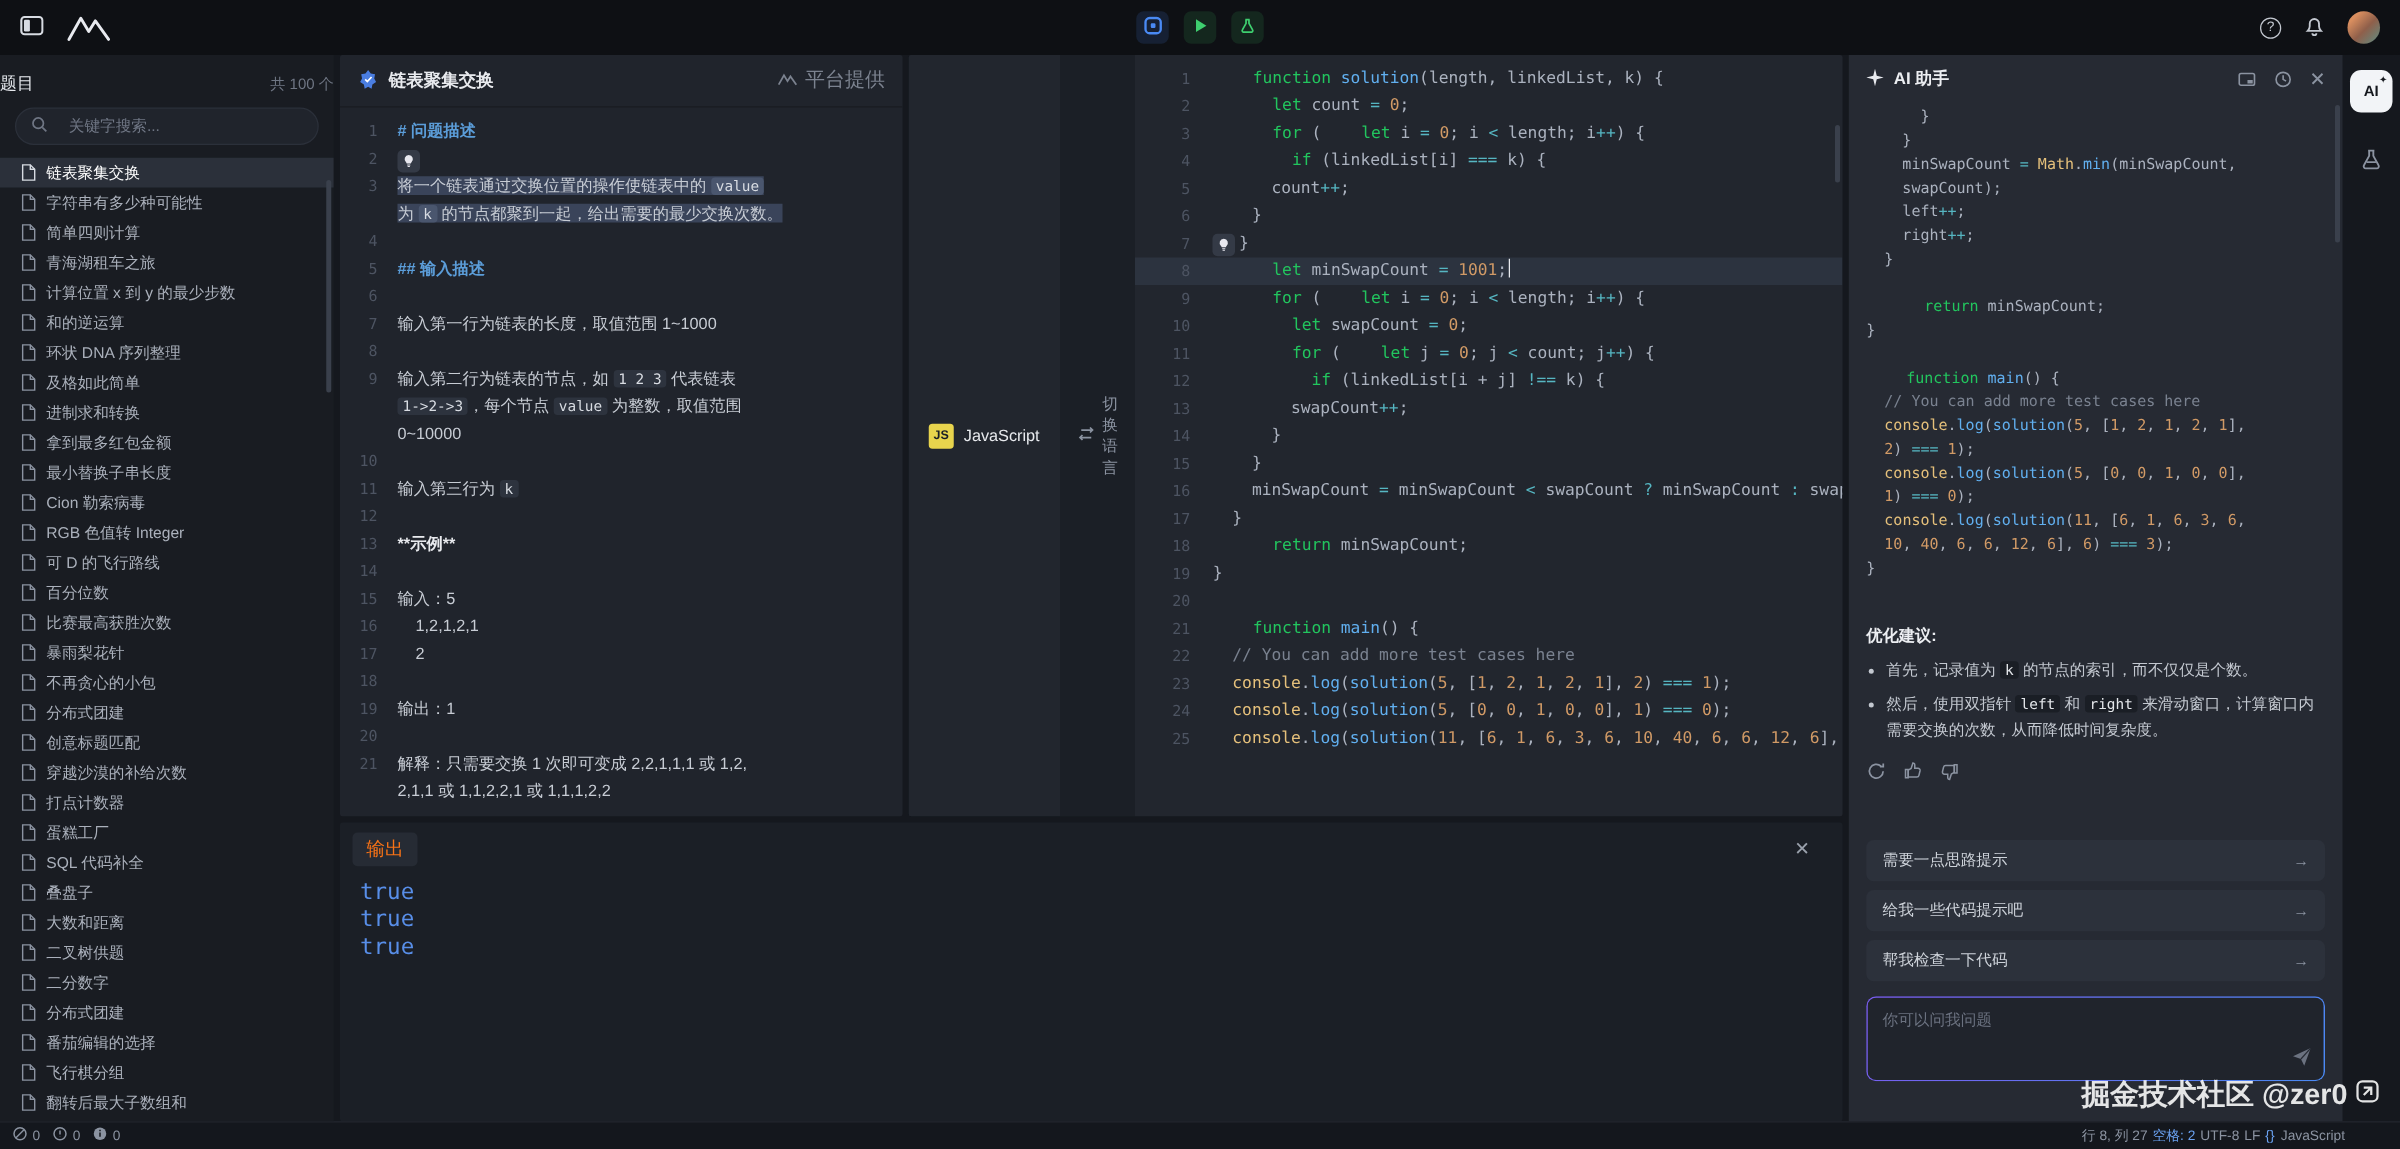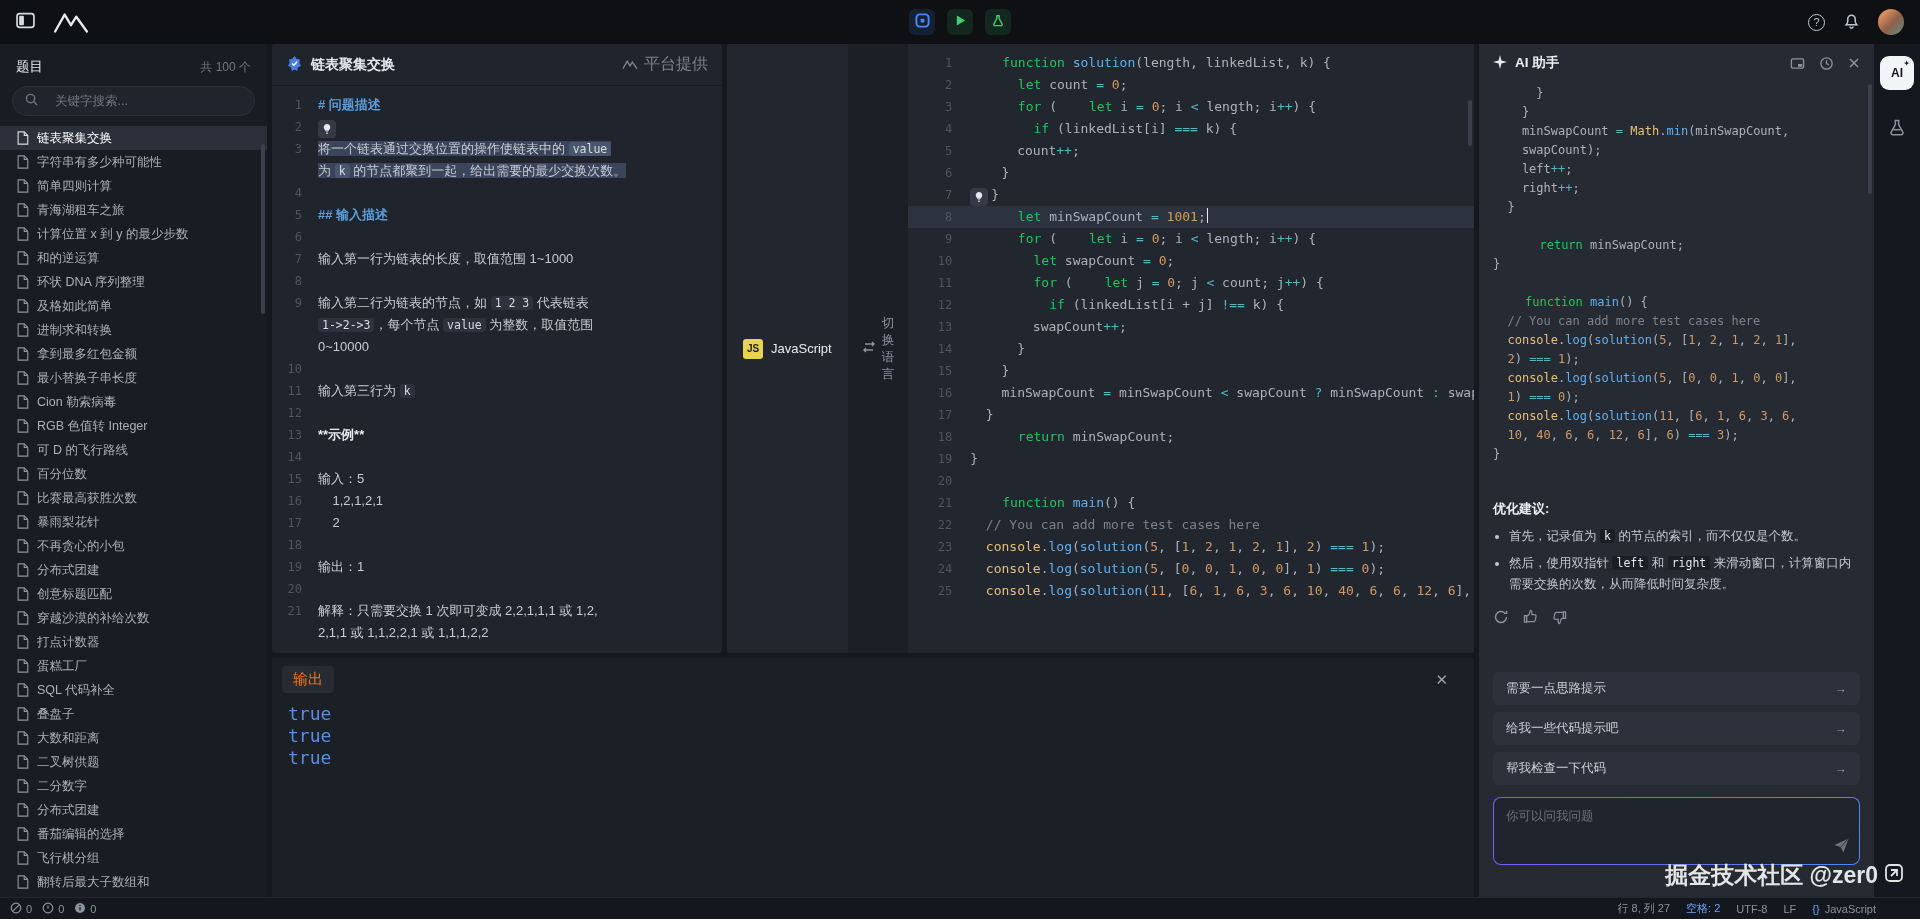--- a/index.html
+++ b/index.html
@@ -18,21 +18,21 @@
   .run-chip { width:26px; height:26px; border:none; border-radius:6px; display:flex; align-items:center; justify-content:center; cursor:pointer; }
   .run-chip.blue { background:rgba(74,138,244,.14); }
   .run-chip.green { background:rgba(62,207,111,.12); }
   .help-circle { width:17px; height:17px; border:1.4px solid #c3c8d0; border-radius:50%; font-size:11px; display:flex; align-items:center; justify-content:center; color:#c3c8d0; }
   .avatar { width:26px; height:26px; border-radius:50%; background:linear-gradient(135deg,#d98e5f 20%,#8f5f4a 55%,#5f8f86); cursor:pointer; }
 
   .main { flex:1; display:flex; min-height:0; }
 
   
   .sidebar { flex:0 0 267px; background:#191c22; display:flex; flex-direction:column; padding-top:8px; position:relative; }
-  .sidebar-head { display:flex; justify-content:space-between; align-items:center; padding:6px 16px 8px; color:#e6e9ee; font-size:13.5px; }
+  .sidebar-head { display:flex; justify-content:space-between; align-items:center; padding:6px 0 8px; color:#e6e9ee; font-size:13.5px; }
   .sidebar-count { color:#6f7684; font-size:12px; }
   .searchbox { margin:2px 12px 10px; height:30px; background:#20242c; border:1px solid #2b303a; border-radius:15px; display:flex; align-items:center; gap:17px; padding:0 12px; }
   .searchbox input { background:transparent; border:none; outline:none; color:#c3c8d0; font-size:12.5px; width:100%; font-family:inherit; }
   .searchbox input::placeholder { color:#6f7684; }
   .plist { flex:1; overflow:hidden; }
   .pitem { height:24px; display:flex; align-items:center; gap:8px; padding:0 16px; color:#aab0bb; font-size:12.5px; cursor:pointer; white-space:nowrap; }
   .pitem svg { flex:0 0 auto; color:#8b93a1; }
   .pitem.sel { background:#2b303a; color:#ffffff; }
   .pitem.sel svg { color:#d7dbe2; }
   .vscroll { position:absolute; width:4px; border-radius:2px; background:#3a404c; }
@@ -105,21 +105,21 @@
   
   .rail { flex:0 0 46px; background:#15181e; display:flex; flex-direction:column; align-items:center; padding-top:12px; gap:28px; }
   .ai-fab { width:34px; height:34px; background:#f2f4f7; border-radius:9px; display:flex; align-items:center; justify-content:center; color:#14171d; font-weight:bold; font-size:12px; position:relative; cursor:pointer; }
   .ai-fab .spark { position:absolute; top:3px; right:4px; font-size:8px; color:#14171d; }
   .rail-icon { color:#8b93a1; cursor:pointer; display:flex; }
 
   
   .statusbar { flex:0 0 22px; background:#14171d; border-top:1px solid #23272f; display:flex; align-items:center; justify-content:space-between; padding:0 10px; font-size:11px; color:#8b93a1; }
   .sb-left { display:flex; align-items:center; gap:10px; }
   .sb-item { display:flex; align-items:center; gap:4px; cursor:pointer; }
-  .sb-right { display:flex; align-items:center; gap:16px; margin-right:34px; }
+  .sb-right { display:flex; align-items:center; gap:4px; margin-right:34px; }
   .sb-right .sb-item { gap:5px; }
   .sb-spaces { color:#6aa1f0; }
 
   .watermark { position:absolute; right:16px; bottom:28px; z-index:40; display:flex; align-items:center; gap:6px;
     color:rgba(255,255,255,.88); font-size:23px; font-weight:bold; pointer-events:none; }
 </style>
 </head>
 <body>
 
 <div class="app">

